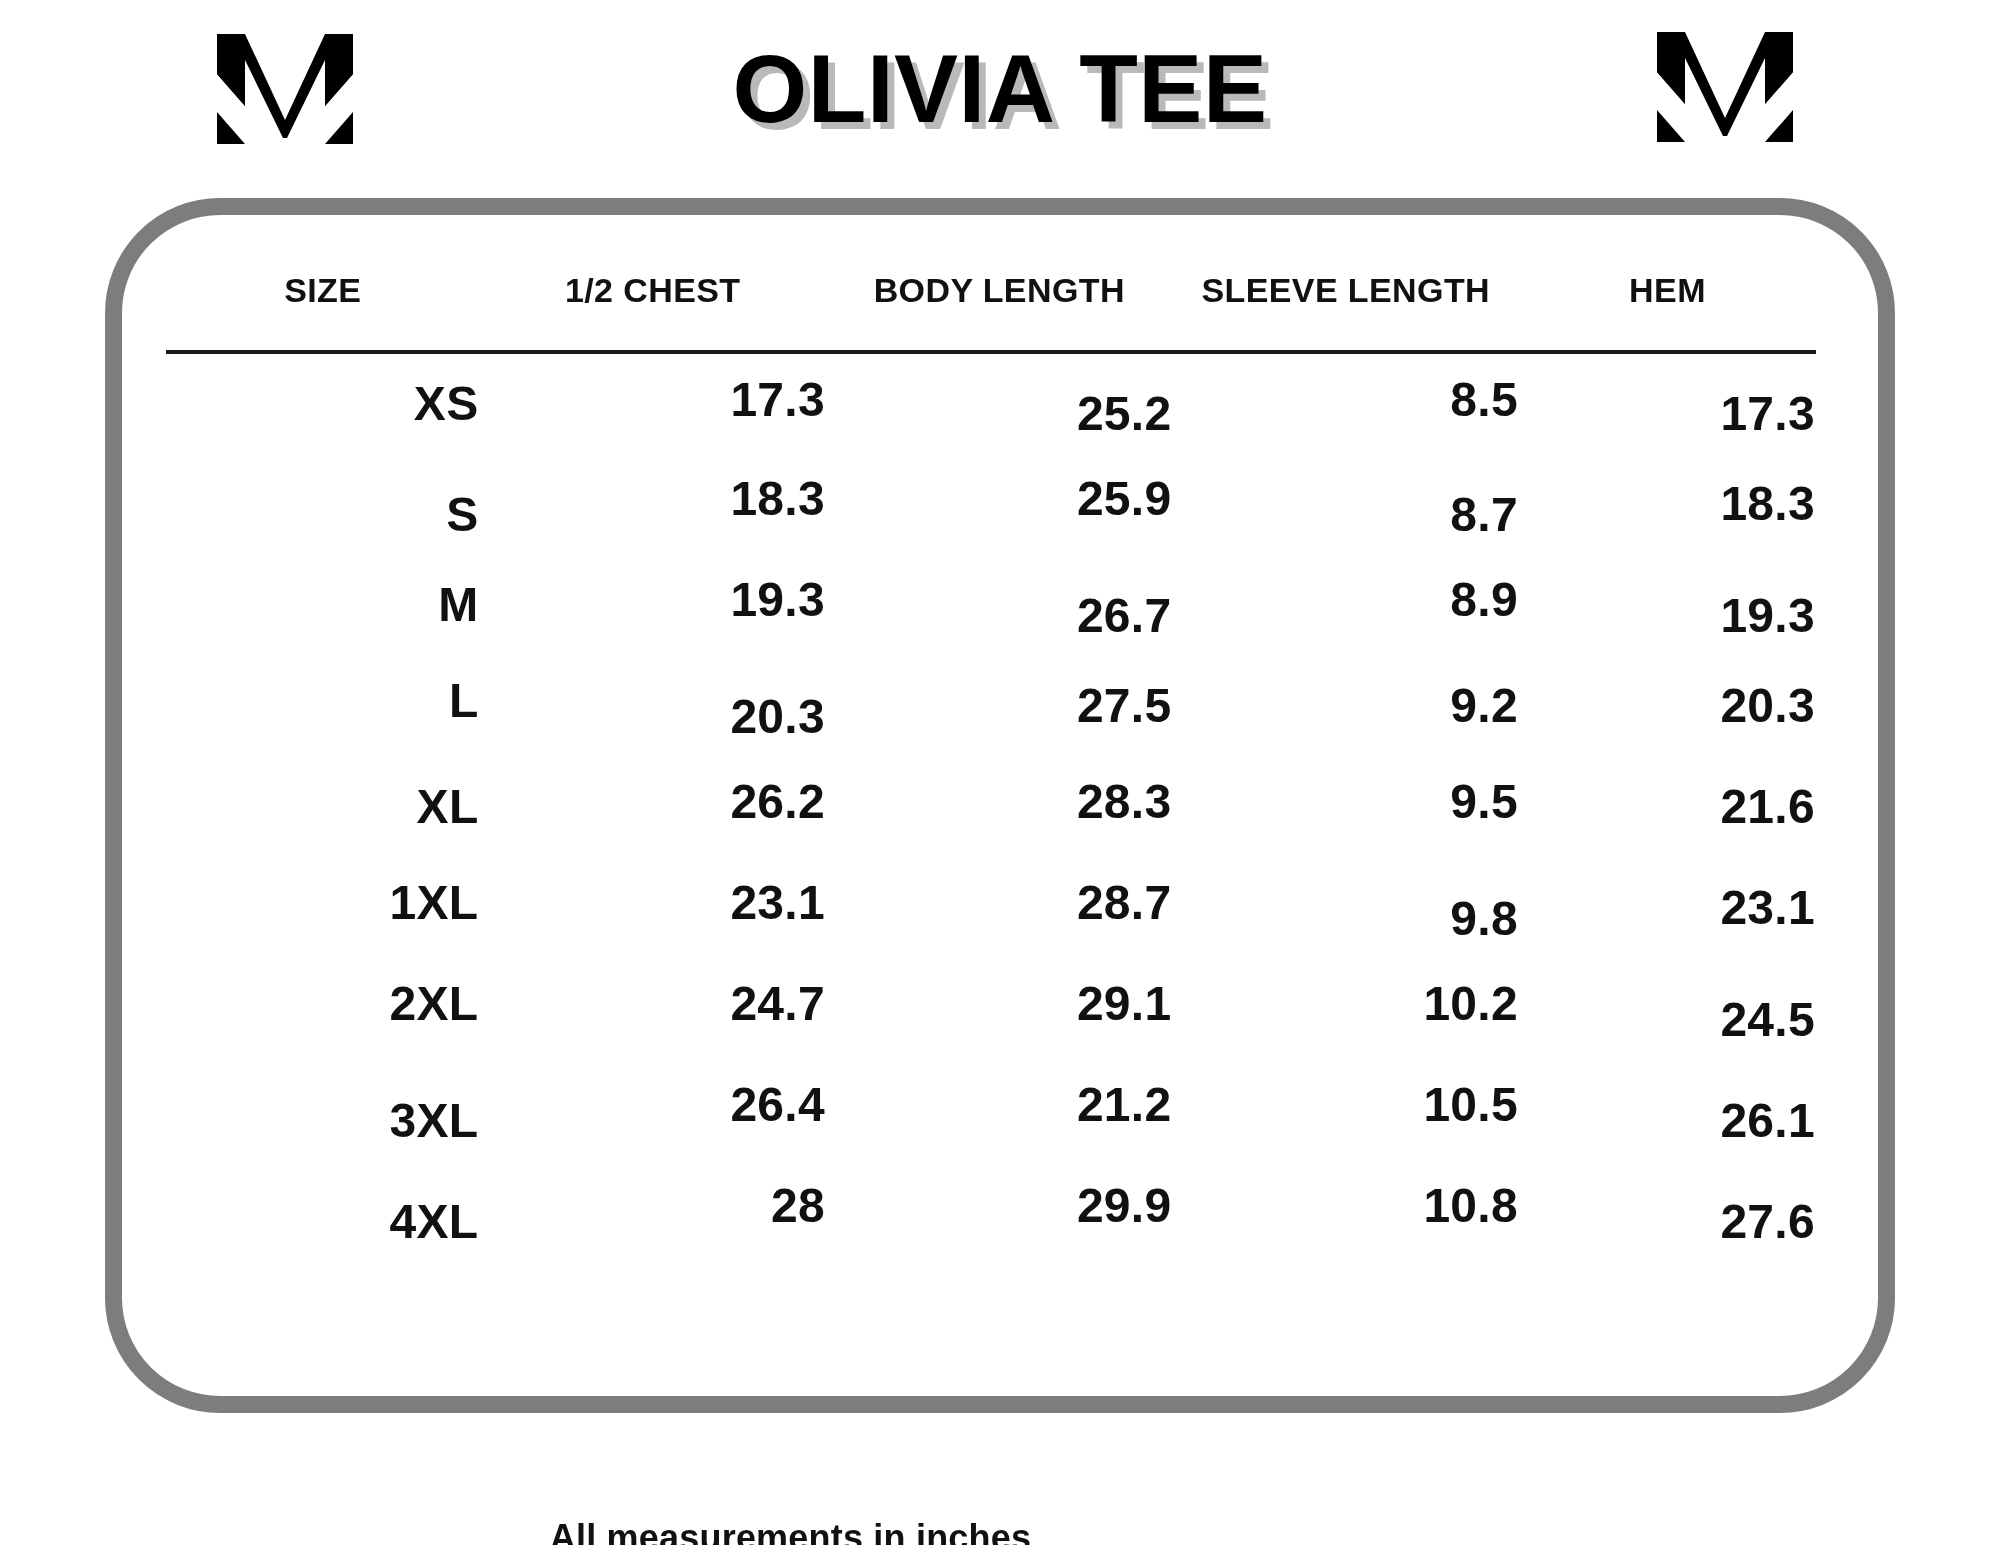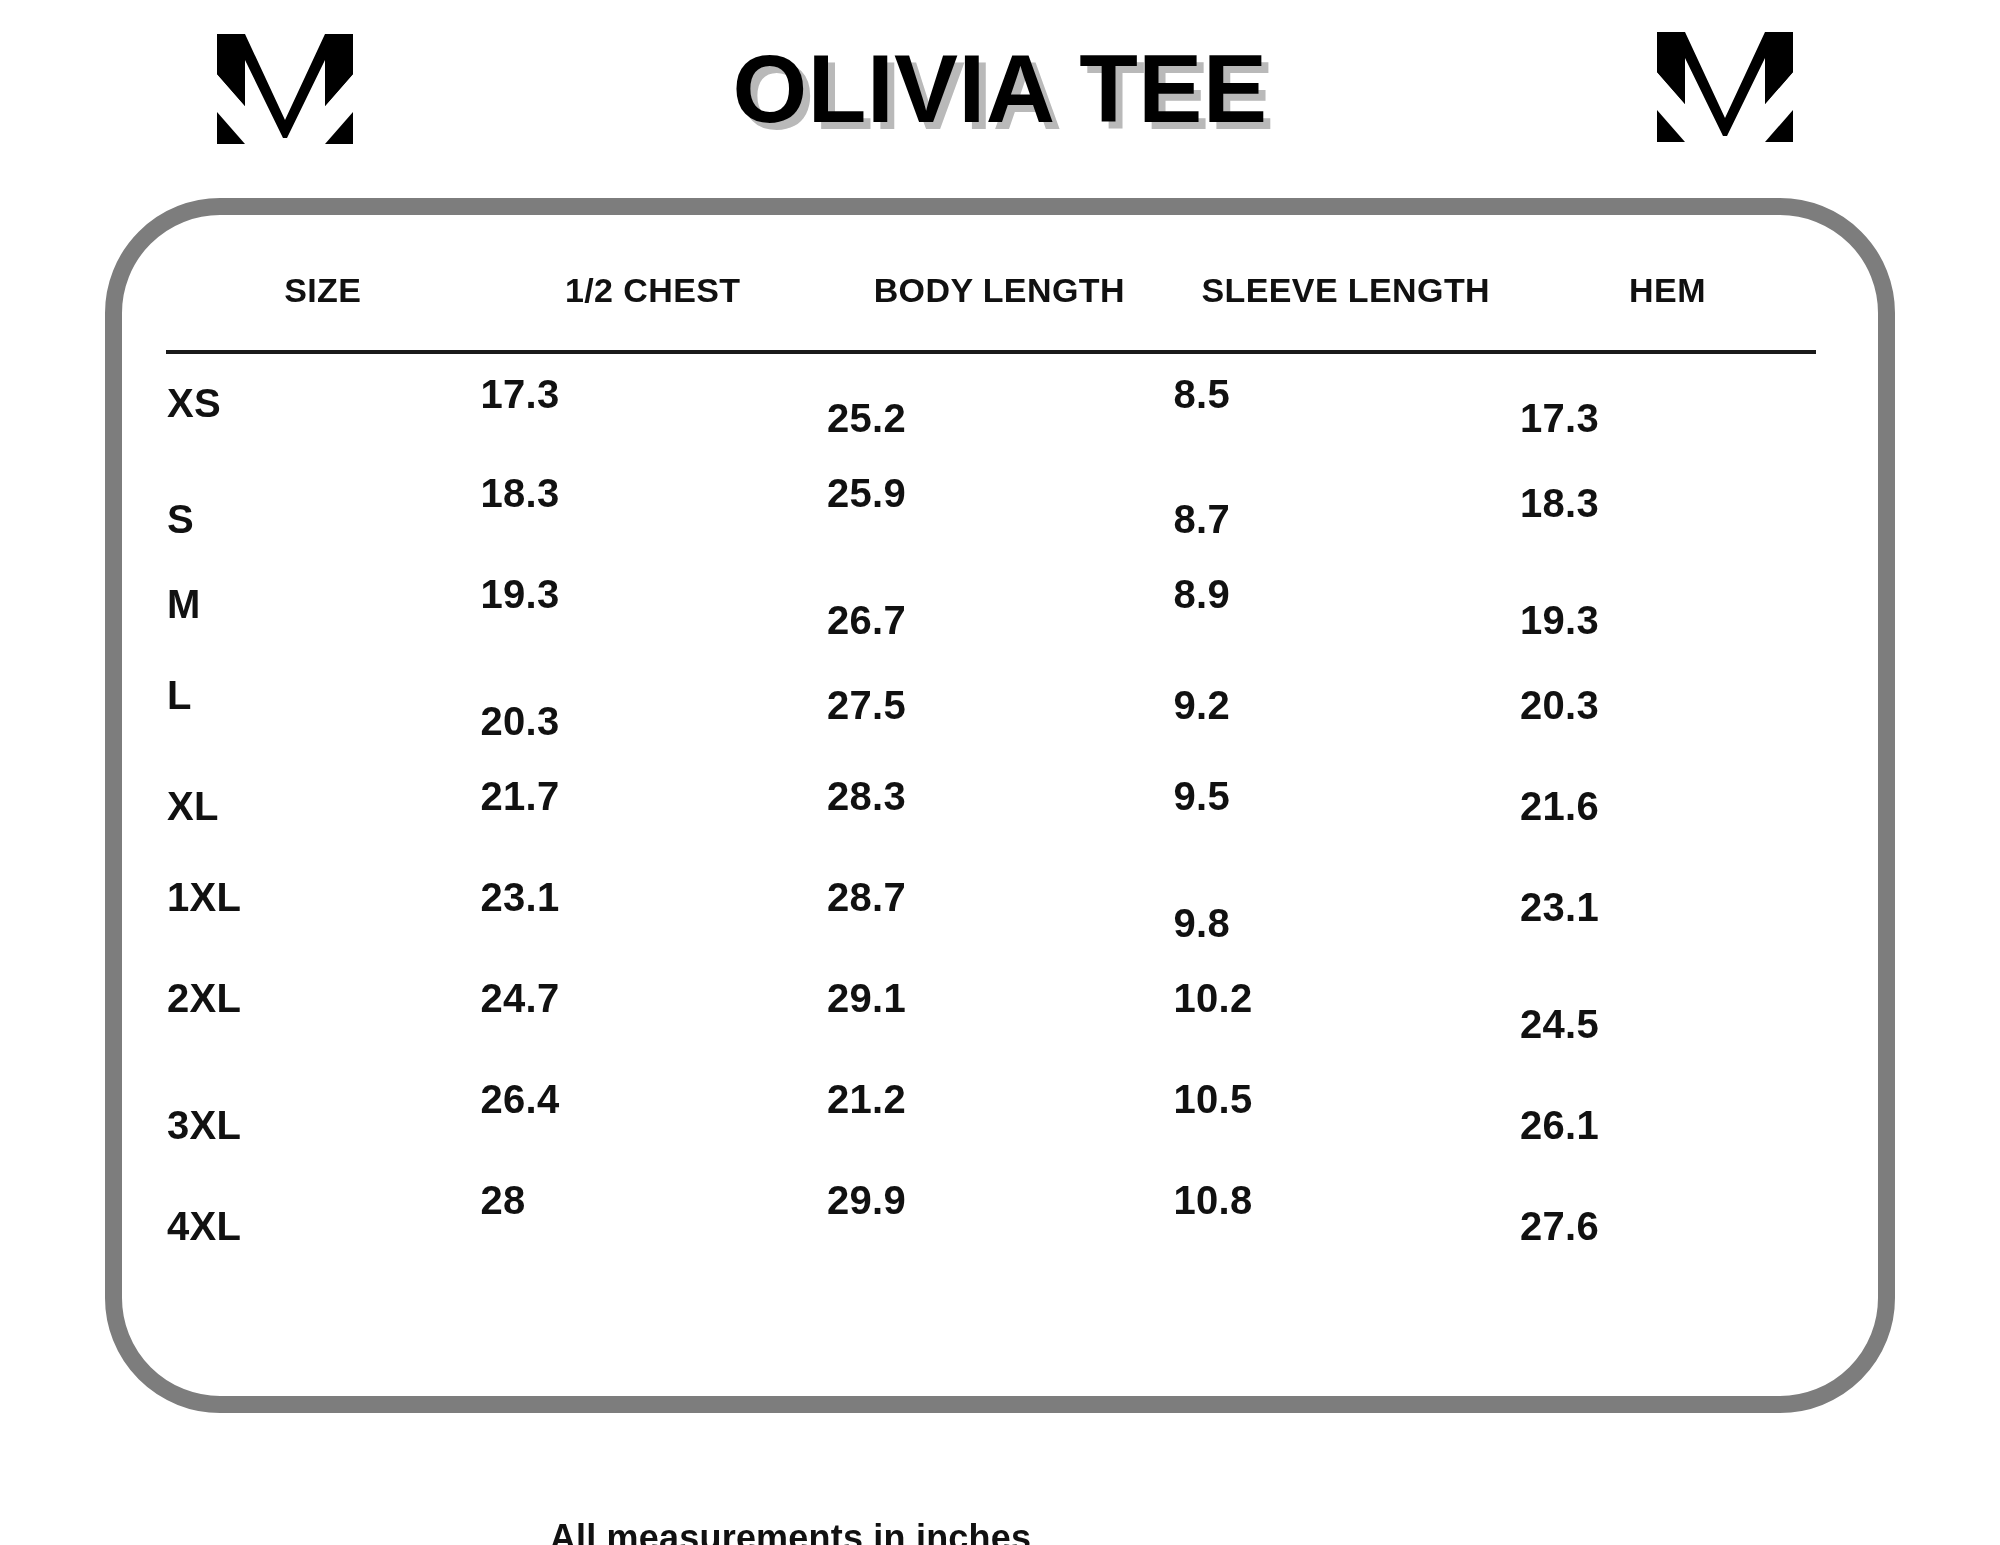--- a/index.html
+++ b/index.html
@@ -94,23 +94,23 @@
     padding: 6px 4px 18px 4px;
     line-height: 1.18;
     letter-spacing: 0.4px;
     height: 110px;
     color: #111111;
   }
   table.size-chart thead tr {
     border-bottom: 4px solid #1a1a1a;
   }
   table.size-chart tbody td {
-    font-size: 40px;
-    font-weight: bold;
-    text-align: left;
+    font-size: 48px;
+    font-weight: bold;
+    text-align: right;
     height: 101px;
     color: #111111;
     letter-spacing: 0.3px;
   }
   
   td.up { vertical-align: top; padding-top: 18px; }
   td.dn { vertical-align: bottom; padding-bottom: 12px; }
   td.mid { vertical-align: middle; }
 
   .footnote {
@@ -199,21 +199,21 @@
         </tr>
         <tr>
           <td class="up">L</td>
           <td class="dn">20.3</td>
           <td class="mid">27.5</td>
           <td class="mid">9.2</td>
           <td class="mid">20.3</td>
         </tr>
         <tr>
           <td class="mid">XL</td>
-          <td class="up">21.7</td>
+          <td class="up">26.2</td>
           <td class="up">28.3</td>
           <td class="up">9.5</td>
           <td class="mid">21.6</td>
         </tr>
         <tr>
           <td class="up">1XL</td>
           <td class="up">23.1</td>
           <td class="up">28.7</td>
           <td class="dn">9.8</td>
           <td class="mid">23.1</td>

